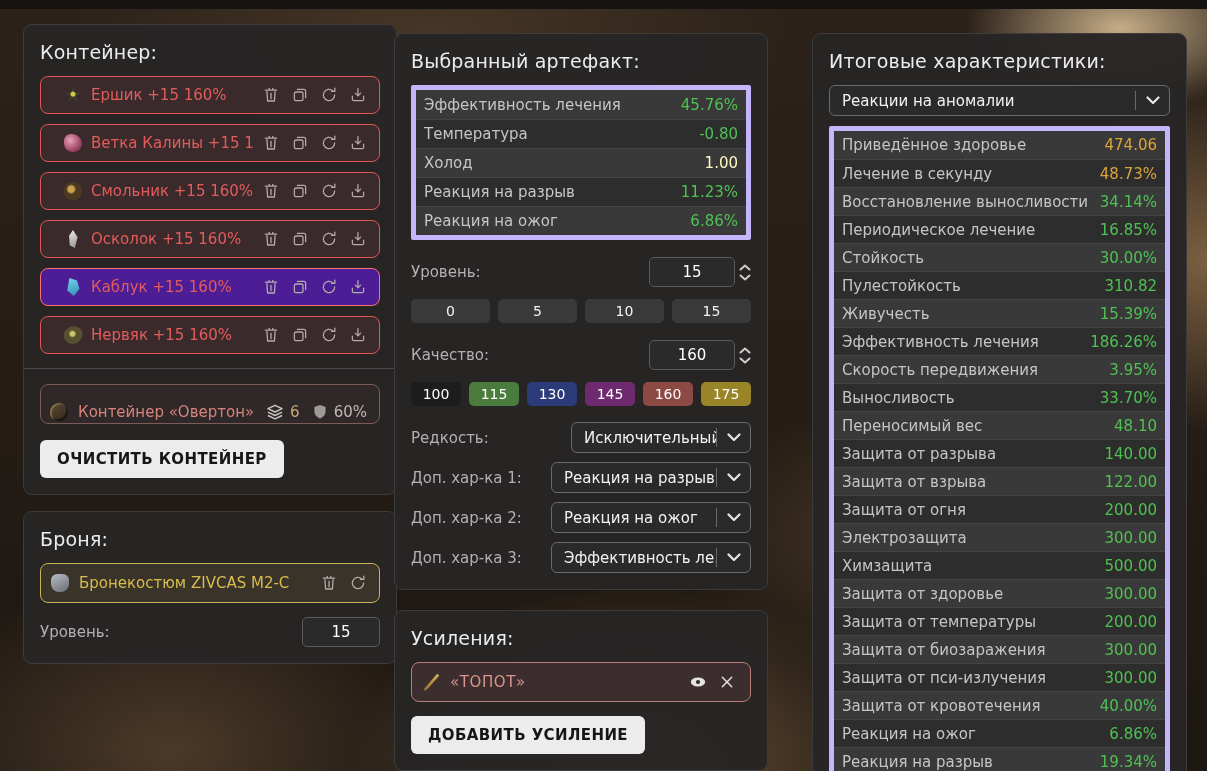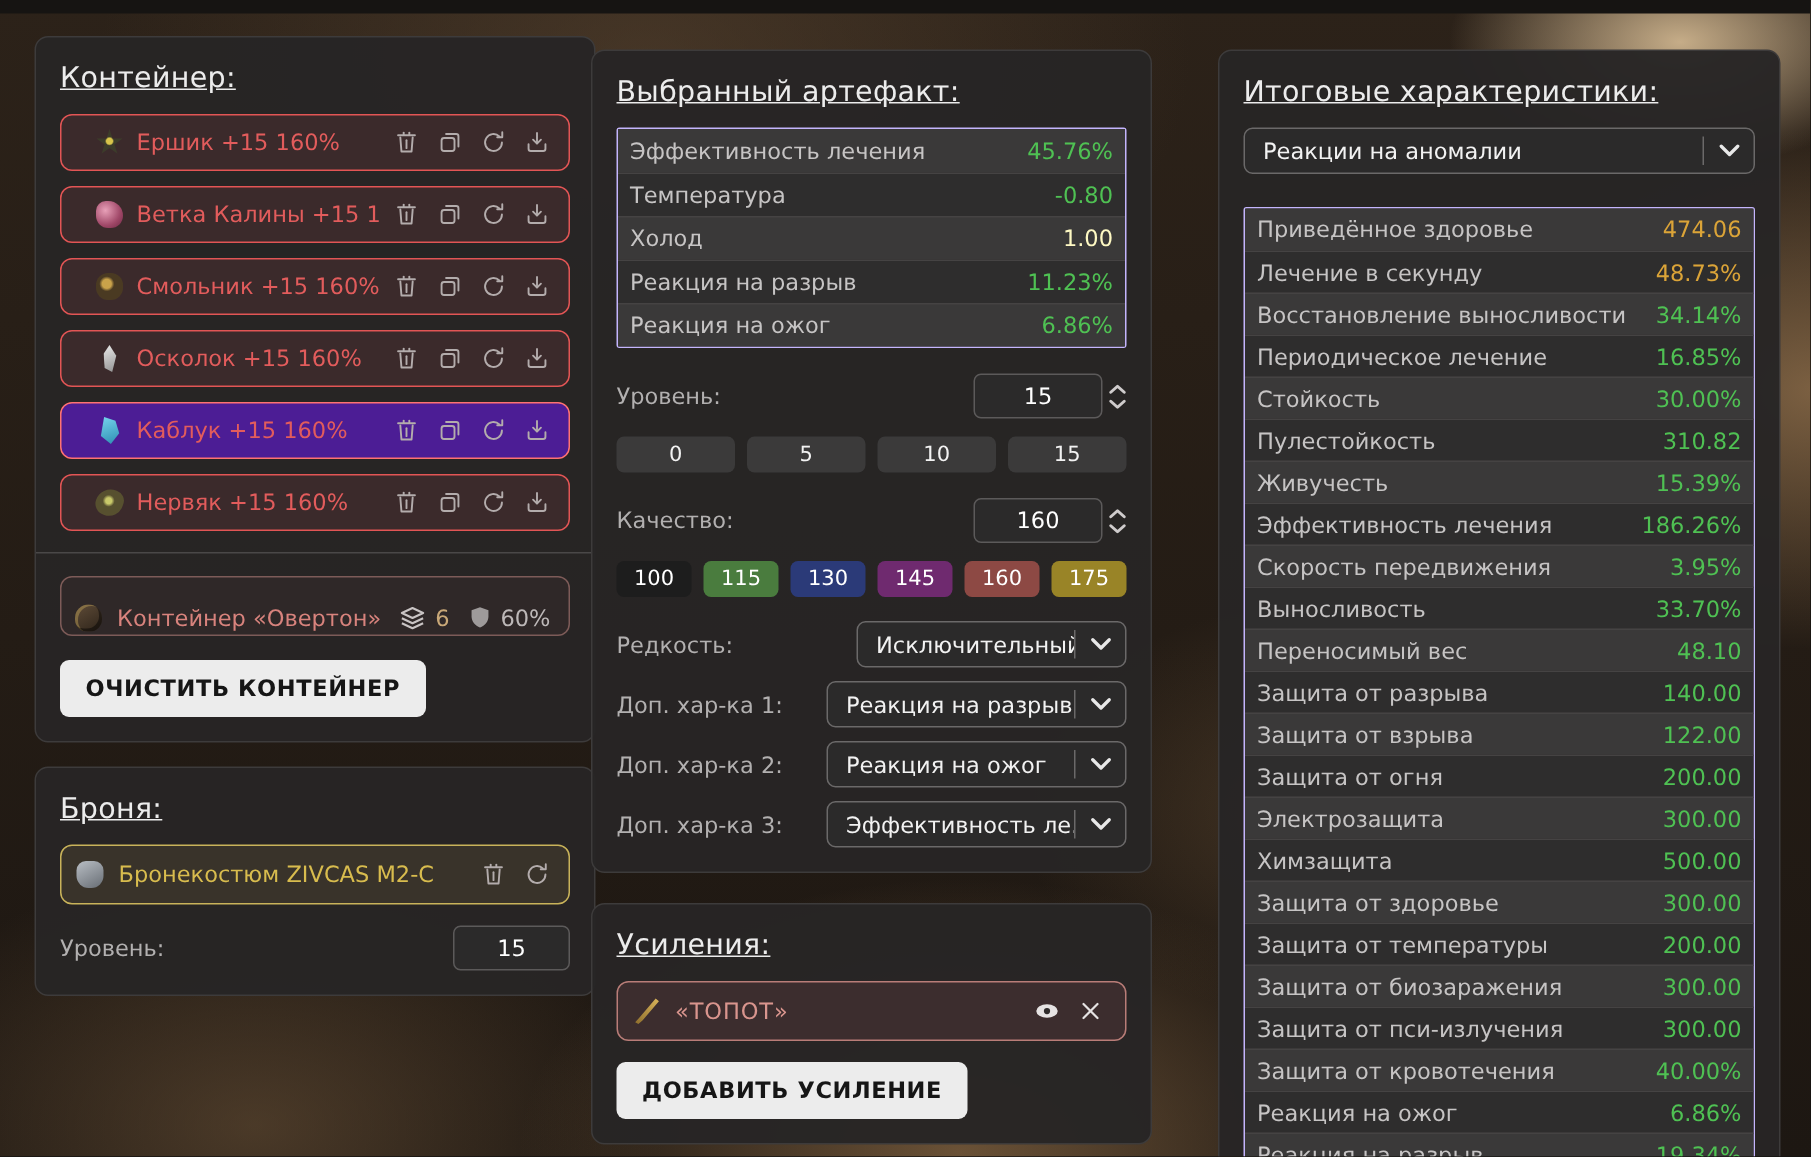--- a/index.html
+++ b/index.html
@@ -12,21 +12,21 @@
       radial-gradient(380px 240px at 170px 750px, rgba(112,86,58,.55), rgba(112,86,58,0) 72%),
       radial-gradient(520px 320px at 430px 40px, rgba(96,74,52,.5), rgba(96,74,52,0) 70%),
       radial-gradient(300px 200px at 890px 540px, rgba(120,92,60,.4), rgba(120,92,60,0) 70%),
       linear-gradient(180deg,#2c2219,#241c15 55%,#1d1712);}
   #topbar{position:absolute;left:0;top:0;width:100%;height:9px;background:#161412;}
   .col{position:absolute;display:flex;flex-direction:column;}
   #col-left{left:23px;top:24px;width:374px;gap:16px;}
   #col-mid{left:394px;top:33px;width:374px;gap:20px;}
   #col-right{left:812px;top:33px;width:375px;}
   .panel{background:rgba(39,37,37,.97);border:1px solid #3d3b3b;border-radius:9px;padding:16px;}
-  .panel h2{margin:0 0 13px 0;font-size:19px;font-weight:500;color:#ececec;letter-spacing:.2px;text-decoration:underline;}
+  .panel h2{margin:0 0 13px 0;font-size:19px;font-weight:500;color:#ececec;letter-spacing:.2px;}
   
   .art-item{display:flex;align-items:center;height:38px;margin-bottom:10px;padding:0 10px 0 23px;
     border:1px solid #e25555;border-radius:8px;background:#3b2a2b;cursor:pointer;}
   .art-item.selected{background:#4c1d95;border-color:#ff7272;}
   .art-item .nm{flex:1;color:#e25c5c;font-size:15px;margin-left:9px;white-space:nowrap;overflow:hidden;}
   .bullet{width:18px;height:18px;flex:0 0 18px;}
   .act{display:inline-flex;align-items:center;justify-content:center;width:22px;height:22px;margin-left:7px;cursor:pointer;}
   .act svg{stroke:#b3acac;fill:none;stroke-width:1.7;stroke-linecap:round;stroke-linejoin:round;}
   .divider{border:0;border-top:1px solid #4a4848;margin:14px -16px 15px -16px;}
   .cont-row{display:flex;align-items:center;height:40px;padding:16px 12px 0 9px;border:1px solid #7d5b58;
@@ -40,21 +40,21 @@
     border-radius:6px;padding:10px 17px;font-size:15px;font-weight:600;letter-spacing:.4px;cursor:pointer;}
   
   .armor-item{display:flex;align-items:center;height:40px;padding:0 10px;border:1px solid #c9b35a;
     border-radius:8px;background:#39332a;margin-bottom:14px;cursor:pointer;}
   .armor-item .nm{flex:1;color:#d8bc4e;font-size:15px;margin-left:10px;}
   .row-label{display:flex;align-items:center;justify-content:space-between;}
   .row-label .lbl{color:#b2b0b0;font-size:15px;}
   .num-box{min-width:78px;height:30px;background:#2b2a2a;border:1px solid #5c5a5a;border-radius:5px;
     color:#fff;font-size:15px;display:flex;align-items:center;justify-content:center;cursor:text;}
   
-  .stat-table{border:1px solid #c4b5fd;border-radius:2px;}
+  .stat-table{border:5px solid #c4b5fd;border-radius:2px;}
   .stat-row{display:flex;align-items:center;justify-content:space-between;height:28px;padding:0 8px;
     background:#2e2d2d;border-top:1px solid #454343;}
   .stat-row:first-child{border-top:none;}
   .stat-row:nth-child(odd){background:#3a3939;}
   .stat-row .sl{color:#c6c4c4;font-size:15px;white-space:nowrap;}
   .stat-row .sv{font-size:15px;font-weight:500;}
   .tone-green{color:#4fc153;}
   .tone-gold{color:#dba438;}
   .tone-red{color:#fef9c3;margin-left:28px;}
   .mid-table .stat-row{height:29px;}
@@ -68,21 +68,21 @@
   .spinners svg{stroke:#cfcccc;fill:none;stroke-width:2;stroke-linecap:round;stroke-linejoin:round;cursor:pointer;}
   .opt-row{display:flex;gap:8px;margin-top:12px;}
   .opt-btn{flex:1;height:24px;border:none;border-radius:5px;background:#3b3a3a;color:#f2f2f2;
     font-size:14px;cursor:pointer;display:flex;align-items:center;justify-content:center;}
   .qual-btn{color:#fff;}
   .dd{display:flex;align-items:center;height:31px;background:#2b2a2a;border:1px solid #6b6969;
     border-radius:6px;padding:0 0 0 12px;cursor:pointer;}
   .dd .val{flex:1;color:#f2f2f2;font-size:15px;white-space:nowrap;overflow:hidden;}
   .dd .chev{display:flex;align-items:center;justify-content:center;width:34px;height:19px;border-left:1px solid #6b6969;}
   .dd .chev svg{stroke:#e8e8e8;fill:none;stroke-width:2.2;stroke-linecap:round;stroke-linejoin:round;}
-  .dd-180{width:180px;} .dd-200{width:200px;} .dd-full{width:100%;margin-bottom:22px;}
+  .dd-180{width:180px;} .dd-200{width:200px;} .dd-full{width:100%;margin-bottom:10px;}
   .sel-row{display:flex;align-items:center;justify-content:space-between;margin-top:9px;}
   
   .boost-item{display:flex;align-items:center;height:40px;padding:0 12px 0 10px;border:1px solid #b97d78;
     border-radius:8px;background:#3c2d2e;margin-bottom:14px;cursor:pointer;}
   .boost-item .nm{flex:1;color:#d9958e;font-size:15px;letter-spacing:.6px;margin-left:10px;}
   .boost-item .act svg{stroke:#e3e0e0;}
   
   #totals-panel{height:790px;}
   
   .ic-ershik{background:radial-gradient(circle at 50% 45%,#d8c44a 0 2px,#3c3c2a 3px 100%);

